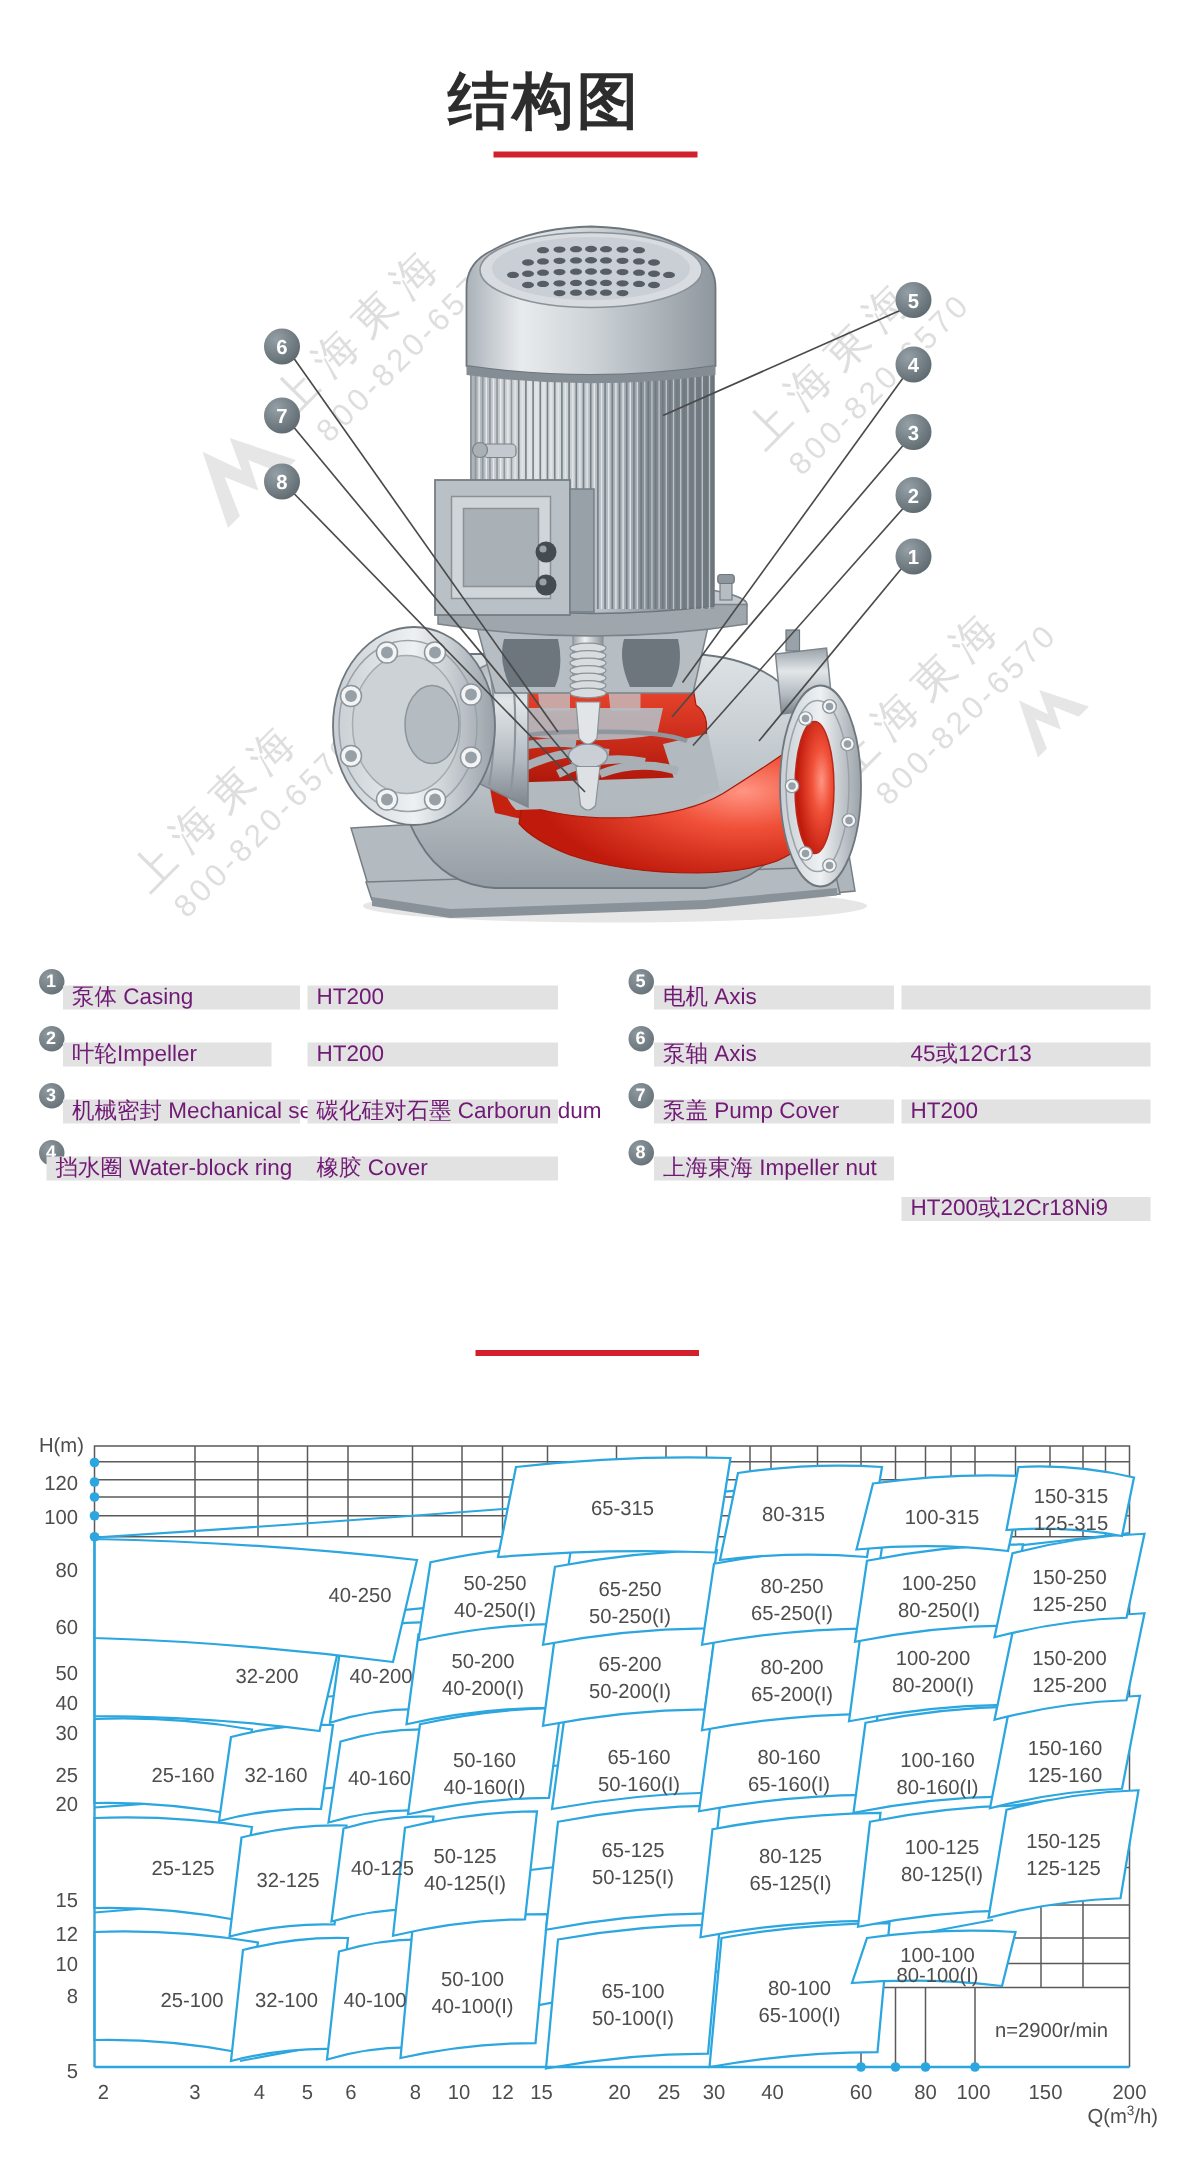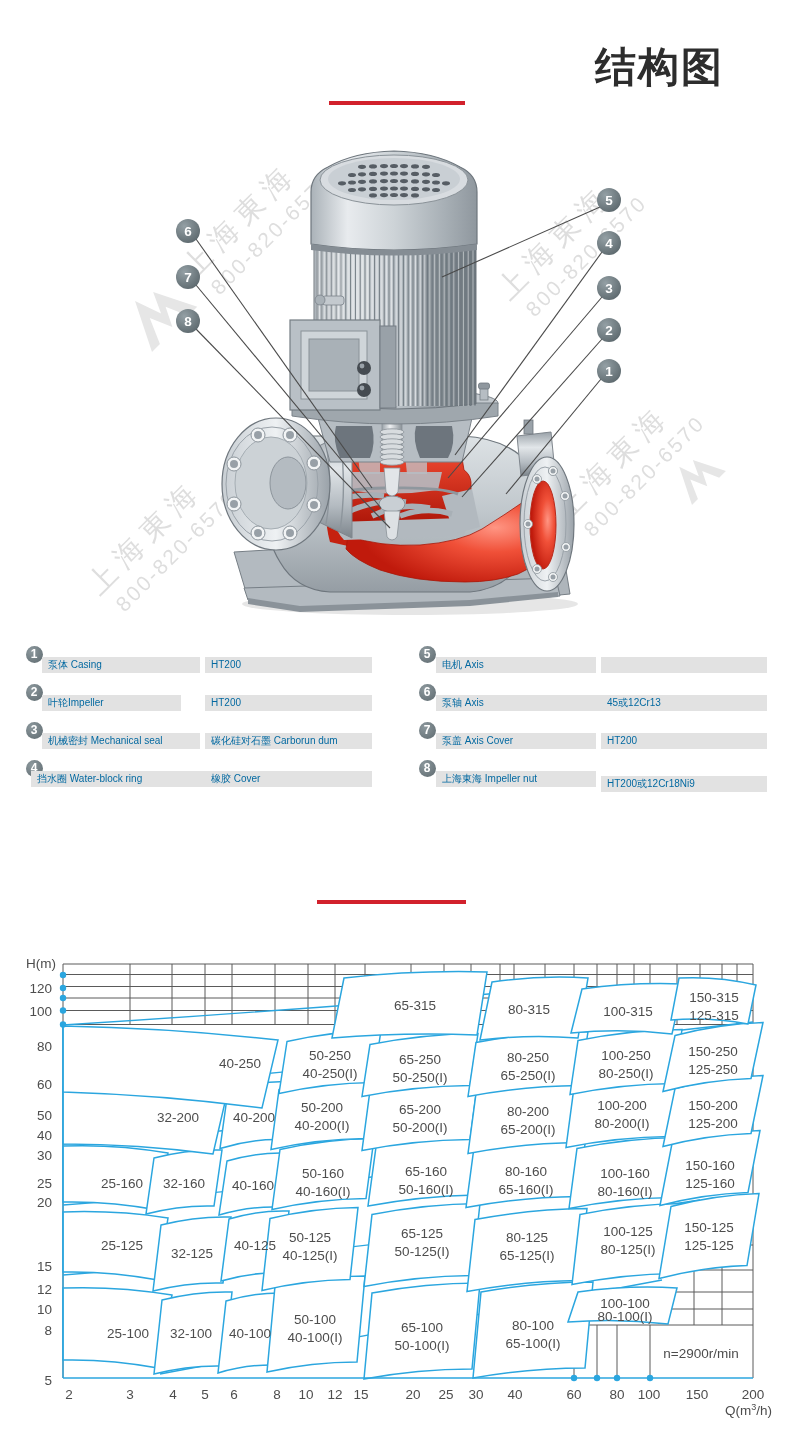--- a/index.html
+++ b/index.html
@@ -1,21 +1,21 @@
 <!DOCTYPE html>
 <html><head><meta charset="utf-8">
 <style>
 html,body{margin:0;padding:0;background:#ffffff;}
 #page{position:relative;width:790px;height:1453px;overflow:hidden;background:#fff;
   font-family:"Liberation Sans",sans-serif;}
-.title{position:absolute;left:0;width:724px;text-align:right;
+.title{position:absolute;left:0;width:724px;text-align:center;
   font-size:41px;font-weight:bold;color:#2d2d2d;letter-spacing:2px;text-indent:2px;}
 .redline{position:absolute;height:3.5px;background:#d2212c;}
-.cell{position:absolute;height:15.5px;background:#e2e2e2;color:#0369a1;
-  font-size:10px;line-height:15.5px;padding-left:6px;white-space:nowrap;overflow:visible;box-sizing:border-box;}
+.cell{position:absolute;height:15.5px;background:#e2e2e2;color:#701a75;
+  font-size:15px;line-height:15.5px;padding-left:6px;white-space:nowrap;overflow:visible;box-sizing:border-box;}
 .num{position:absolute;width:17px;height:17px;border-radius:50%;
   background:radial-gradient(circle at 35% 30%,#8d999e,#5d696e);color:#fff;
   font-size:12px;font-weight:bold;text-align:center;line-height:17px;}
 </style></head>
 <body>
 <div id="page">
 <div class="title" style="top:40px">结构图</div>
 <div class="redline" style="left:329px;top:101px;width:136px"></div>
 <svg width="790" height="650" viewBox="0 0 790 650" style="position:absolute;left:0;top:0;font-family:'Liberation Sans',sans-serif">
       <defs>
@@ -350,25 +350,25 @@
     <div class="num" style="left:25.5px;top:759.5px">4</div>
     <div class="cell" style="left:31px;top:771px;width:181px">挡水圈 Water-block ring</div>
     <div class="cell" style="left:205px;top:771px;width:167px">橡胶 Cover</div>
     <div class="num" style="left:418.5px;top:645.5px">5</div>
     <div class="cell" style="left:436px;top:657px;width:160px">电机 Axis</div>
     <div class="cell" style="left:601px;top:657px;width:166px"></div>
     <div class="num" style="left:418.5px;top:683.5px">6</div>
     <div class="cell" style="left:436px;top:695px;width:188px">泵轴 Axis</div>
     <div class="cell" style="left:601px;top:695px;width:166px">45或12Cr13</div>
     <div class="num" style="left:418.5px;top:721.5px">7</div>
-    <div class="cell" style="left:436px;top:733px;width:160px">泵盖 Axis Cover</div>
+    <div class="cell" style="left:436px;top:733px;width:160px">泵盖 Pump Cover</div>
     <div class="cell" style="left:601px;top:733px;width:166px">HT200</div>
     <div class="num" style="left:418.5px;top:759.5px">8</div>
     <div class="cell" style="left:436px;top:771px;width:160px">上海東海 Impeller nut</div>
-    <div class="cell" style="left:601px;top:776px;width:166px">HT200或12Cr18Ni9</div>
+    <div class="cell" style="left:601px;top:798px;width:166px">HT200或12Cr18Ni9</div>
 <div class="redline" style="left:317px;top:900px;width:149px"></div>
 <svg width="790" height="520" viewBox="0 940 790 520" style="position:absolute;left:0;top:940px;font-family:'Liberation Sans',sans-serif">
       <g stroke="#5a5a5a" stroke-width="1" fill="none">
         <path d="M63,1378 L63,964 L753,964 L753,1378"></path>
         <line x1="63" y1="974.5" x2="753" y2="974.5"></line>
         <line x1="63" y1="986.5" x2="753" y2="986.5"></line>
         <line x1="63" y1="998" x2="753" y2="998"></line>
         <line x1="63" y1="1010.5" x2="753" y2="1010.5"></line>
         <line x1="63" y1="1024.5" x2="753" y2="1024.5"></line>
         <line x1="130" y1="964" x2="130" y2="1024.5"></line>

